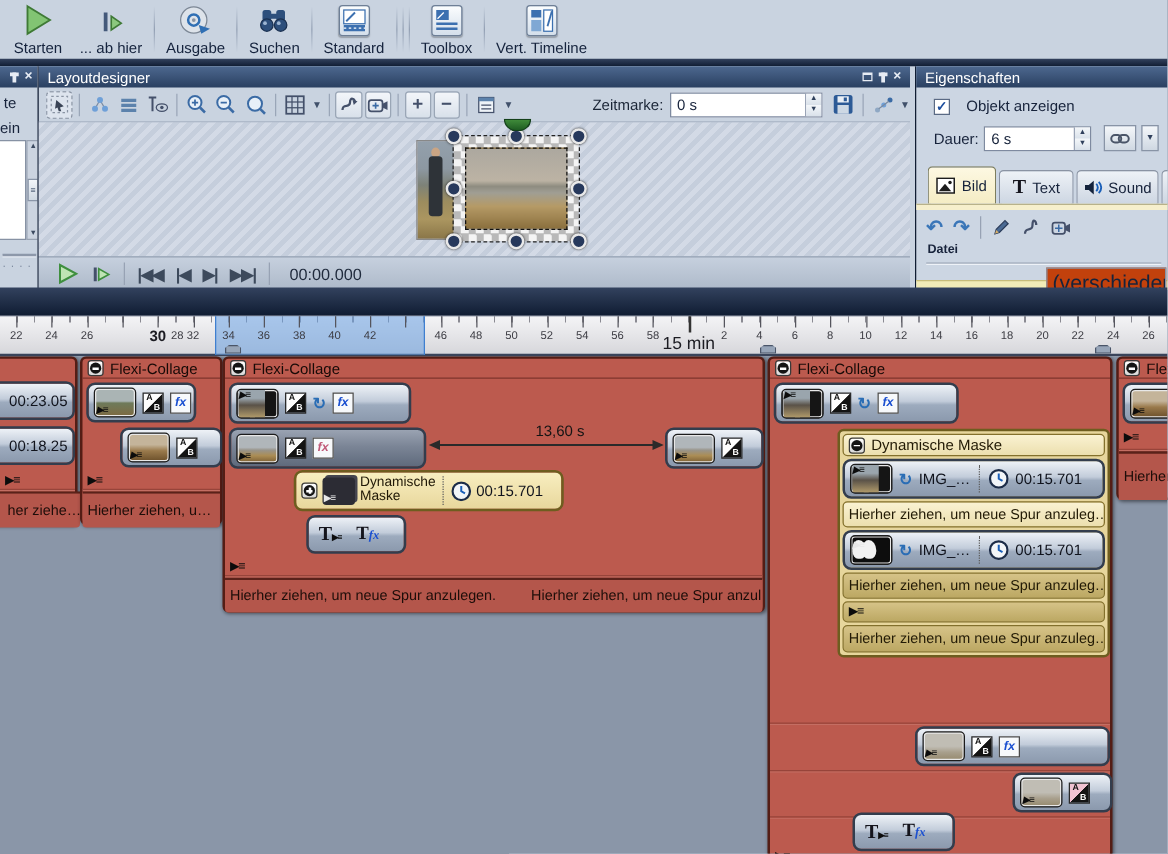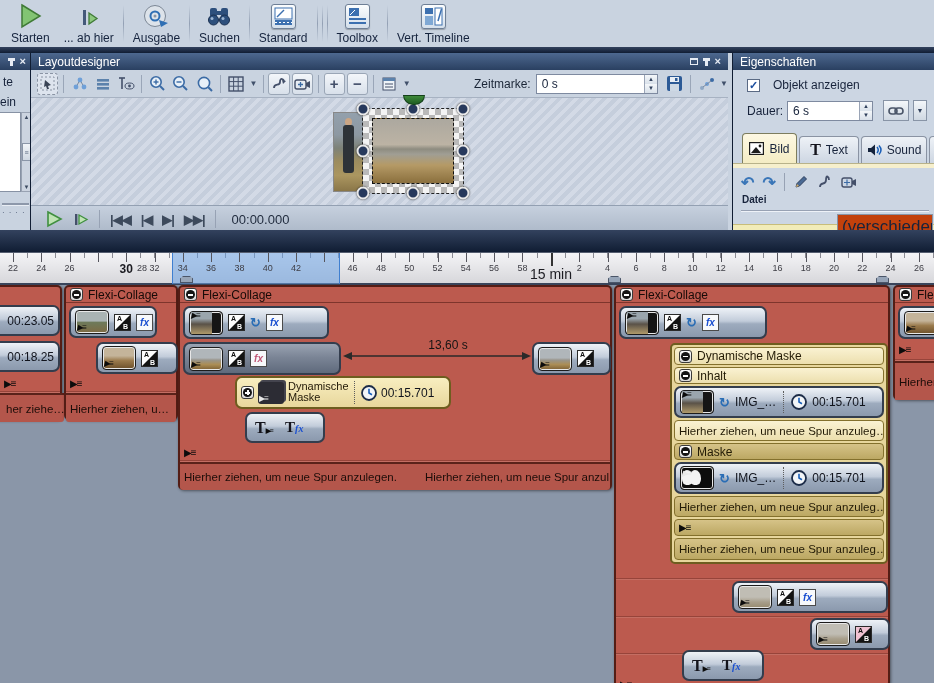--- a/index.html
+++ b/index.html
@@ -689,51 +689,39 @@
       <span class="fx">fx</span>
     </div>
 
     <div id="ycontainer" style="left:54px;top:56px;width:218px">
       <div class="ybar cream" style="height:18px">
         <span class="collapse">
             <i></i>
           </span>
         <span>Dynamische Maske</span>
       </div>
-      <div class="ybar cream" style="height:17px">
-        <span class="collapse">
-            <i></i>
-          </span>
-        <span>Inhalt</span>
-      </div>
       <div class="obar" style="position:relative;height:32px">
         <span class="thumb th-person">
             <i></i>
             <i class="tsym">▶≡</i>
           </span>
         <span class="rot">↻</span>
         <span class="imgname">IMG_…</span>
         <span class="dotsep"></span>
         <span>
             <svg width="16" height="16">
               <circle cx="8" cy="8" r="7" fill="#f2f5f8" stroke="#1c2c48" stroke-width="1.8"></circle>
               <path d="M8 3.8 v4.2 l3 1.7" fill="none" stroke="#1a5fb8" stroke-width="1.6"></path>
             </svg>
           </span>
         <span class="timetext">00:15.701</span>
       </div>
       <div class="ybar cream" style="height:21px;font-size:11.5px">
         <span>Hierher ziehen, um neue Spur anzuleg…</span>
       </div>
-      <div class="ybar tan" style="height:17px">
-        <span class="collapse">
-            <i></i>
-          </span>
-        <span>Maske</span>
-      </div>
       <div class="obar" style="position:relative;height:32px">
         <span class="thumb th-mask">
             <i></i>
             <i class="tsym" style="color:#e8e8e8">▶≡</i>
           </span>
         <span class="rot">↻</span>
         <span class="imgname">IMG_…</span>
         <span class="dotsep"></span>
         <span>
             <svg width="16" height="16">

